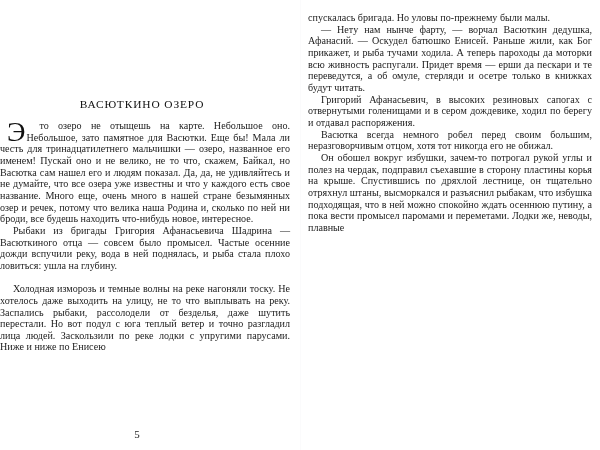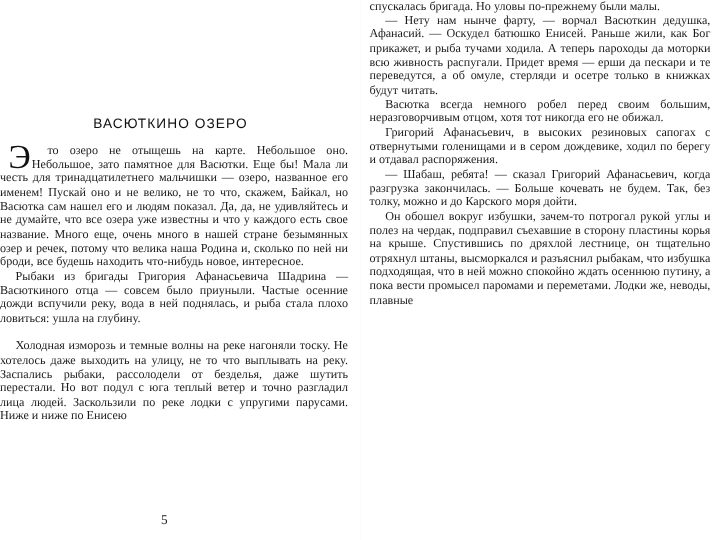--- a/index.html
+++ b/index.html
@@ -36,21 +36,21 @@
     position: absolute;
     top: 0;
     height: 450px;
     box-sizing: border-box;
   }
 
   .page-left  { left: 0px;   width: 300px; padding: 0 10px 0 0; }
   .page-right { left: 300px; width: 300px; padding: 0 8px 0 8px; }
 
   .chapter-title {
-    font-family: Liberation Sans, sans-serif;
+    font-family: Liberation Serif, serif;
     font-size: 11.4px;
     font-weight: 400;
     letter-spacing: 0.9px;
     text-align: center;
     color: #101010;
     margin: 0;
     padding-top: 98px;
     padding-right: 6px;
     line-height: 13px;
     white-space: nowrap;
@@ -60,21 +60,21 @@
     font-size: 10.1px;
     line-height: 11.66px;
     text-align: justify;
     text-justify: inter-word;
     color: #1b1b1b;
     margin: 0;
     hyphens: manual;
   }
 
   .left-flow { padding-top: 9px; }
-  .right-flow { padding-top: 0px; }
+  .right-flow { padding-top: 12px; }
 
   .body-text p {
     margin: 0;
     text-indent: 13px;
   }
   .body-text p.noindent { text-indent: 0; }
   .body-text p.gap-after { margin-bottom: 11.66px; }
 
   
   .dropcap-para {
@@ -110,44 +110,43 @@
   <div class="gutter"></div>
 
   <div class="page-col page-left">
 
     <h1 class="chapter-title">ВАСЮТКИНО ОЗЕРО</h1>
 
     <div class="body-text left-flow">
 
       <p class="dropcap-para"><span class="dropcap">Э</span><span>то озеро не отыщешь на карте. Небольшое оно. Небольшое, зато памятное для Васютки. Еще бы! Мала ли честь для тринадцатилетнего мальчишки — озеро, названное его именем! Пускай оно и не велико, не то что, скажем, Байкал, но Васютка сам нашел его и людям показал. Да, да, не удивляйтесь и не думайте, что все озера уже известны и что у каждого есть свое название. Много еще, очень много в нашей стране безымянных озер и речек, потому что велика наша Родина и, сколько по ней ни броди, все будешь находить что-нибудь новое, интересное.</span></p>
 
-      <p class="gap-after"><span>Рыбаки из бригады Григория Афанасьевича Шадрина — Васюткиного отца — совсем было приуныли. Частые осенние дожди вспучили реку, вода в ней поднялась, и рыба стала плохо ловиться: ушла на глубину.</span></p>
+      <p class="gap-after"><span>Рыбаки из бригады Григория Афанасьевича Шадрина — Васюткиного отца — совсем было промысел. Частые осенние дожди вспучили реку, вода в ней поднялась, и рыба стала плохо ловиться: ушла на глубину.</span></p>
 
       <p><span>Холодная изморозь и темные волны на реке нагоняли тоску. Не хотелось даже выходить на улицу, не то что выплывать на реку. Заспались рыбаки, рассолодели от безделья, даже шутить перестали. Но вот подул с юга теплый ветер и точно разгладил лица людей. Заскользили по реке лодки с упругими парусами. Ниже и ниже по Енисею</span></p>
 
     </div>
 
     <div class="folio folio-left">5</div>
   </div>
 
   <div class="page-col page-right">
 
     <div class="body-text right-flow">
 
       <p class="noindent"><span>спускалась бригада. Но уловы по-прежнему были малы.</span></p>
 
       <p><span>— Нету нам нынче фарту, — ворчал Васюткин дедушка, Афанасий. — Оскудел батюшко Енисей. Раньше жили, как Бог прикажет, и рыба тучами ходила. А теперь пароходы да моторки всю живность распугали. Придет время — ерши да пескари и те переведутся, а об омуле, стерляди и осетре только в книжках будут читать.</span></p>
 
 
 
+      <p><span>Григорий Афанасьевич, в высоких резиновых сапогах с отвернутыми голенищами и в сером дождевике, ходил по берегу и отдавал распоряжения.</span></p>
+
       <p><span>Васютка всегда немного робел перед своим большим, неразговорчивым отцом, хотя тот никогда его не обижал.</span></p>
 
-      <p><span>Григорий Афанасьевич, в высоких резиновых сапогах с отвернутыми голенищами и в сером дождевике, ходил по берегу и отдавал распоряжения.</span></p>
-
-      <p><span>— Шабаш, ребята! — сказал Григорий Афанасьевич, когда разгрузка закончилась. — Больше кочевать не будем. Так, без толку, можно и до Карского моря дойти.</span></p>
 
       <p><span>Он обошел вокруг избушки, зачем-то потрогал рукой углы и полез на чердак, подправил съехавшие в сторону пластины корья на крыше. Спустившись по дряхлой лестнице, он тщательно отряхнул штаны, высморкался и разъяснил рыбакам, что избушка подходящая, что в ней можно спокойно ждать осеннюю путину, а пока вести промысел паромами и переметами. Лодки же, неводы, плавные</span></p>
 
     </div>
 
   </div>
 
 </div>
 
 </body></html>

